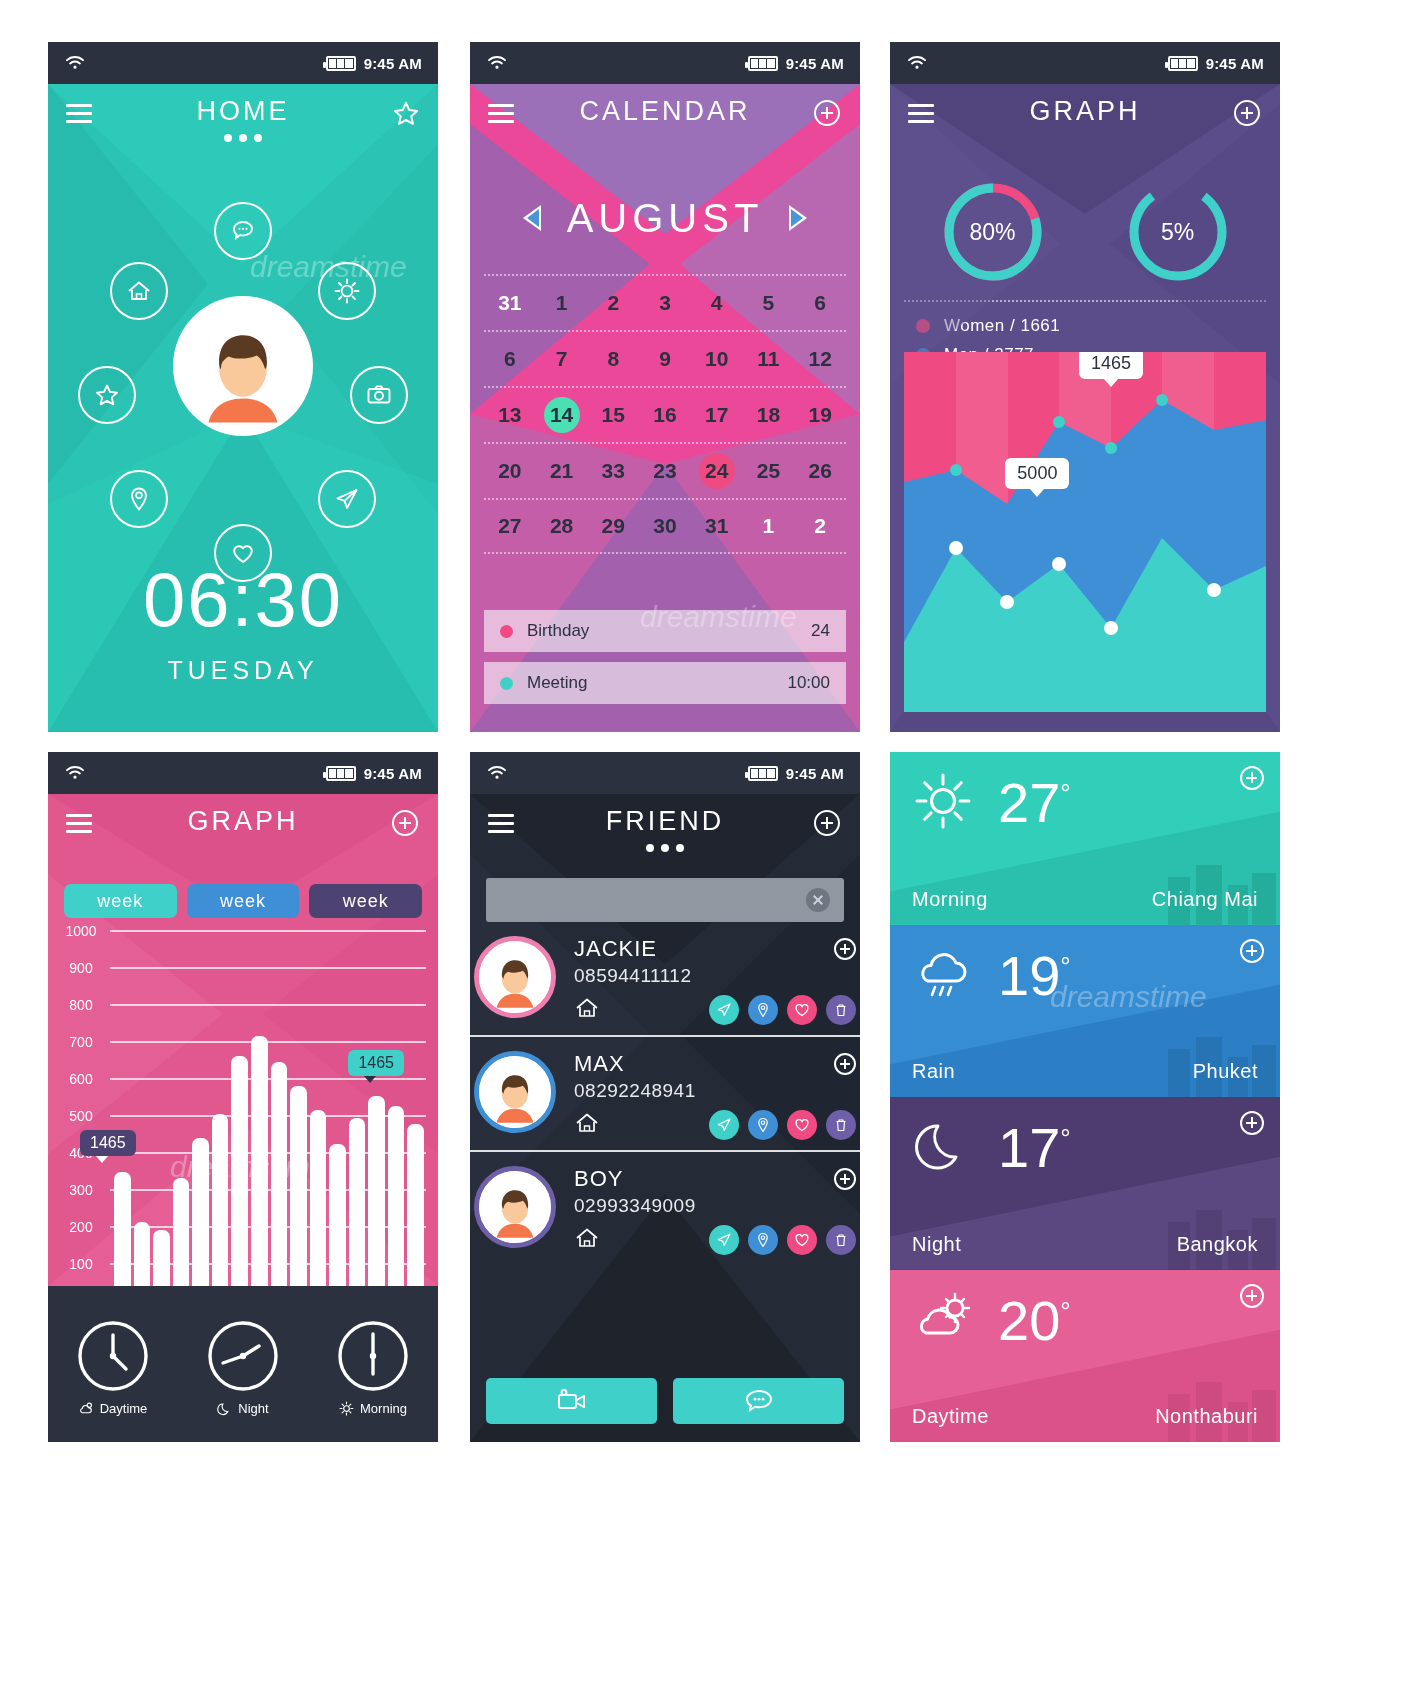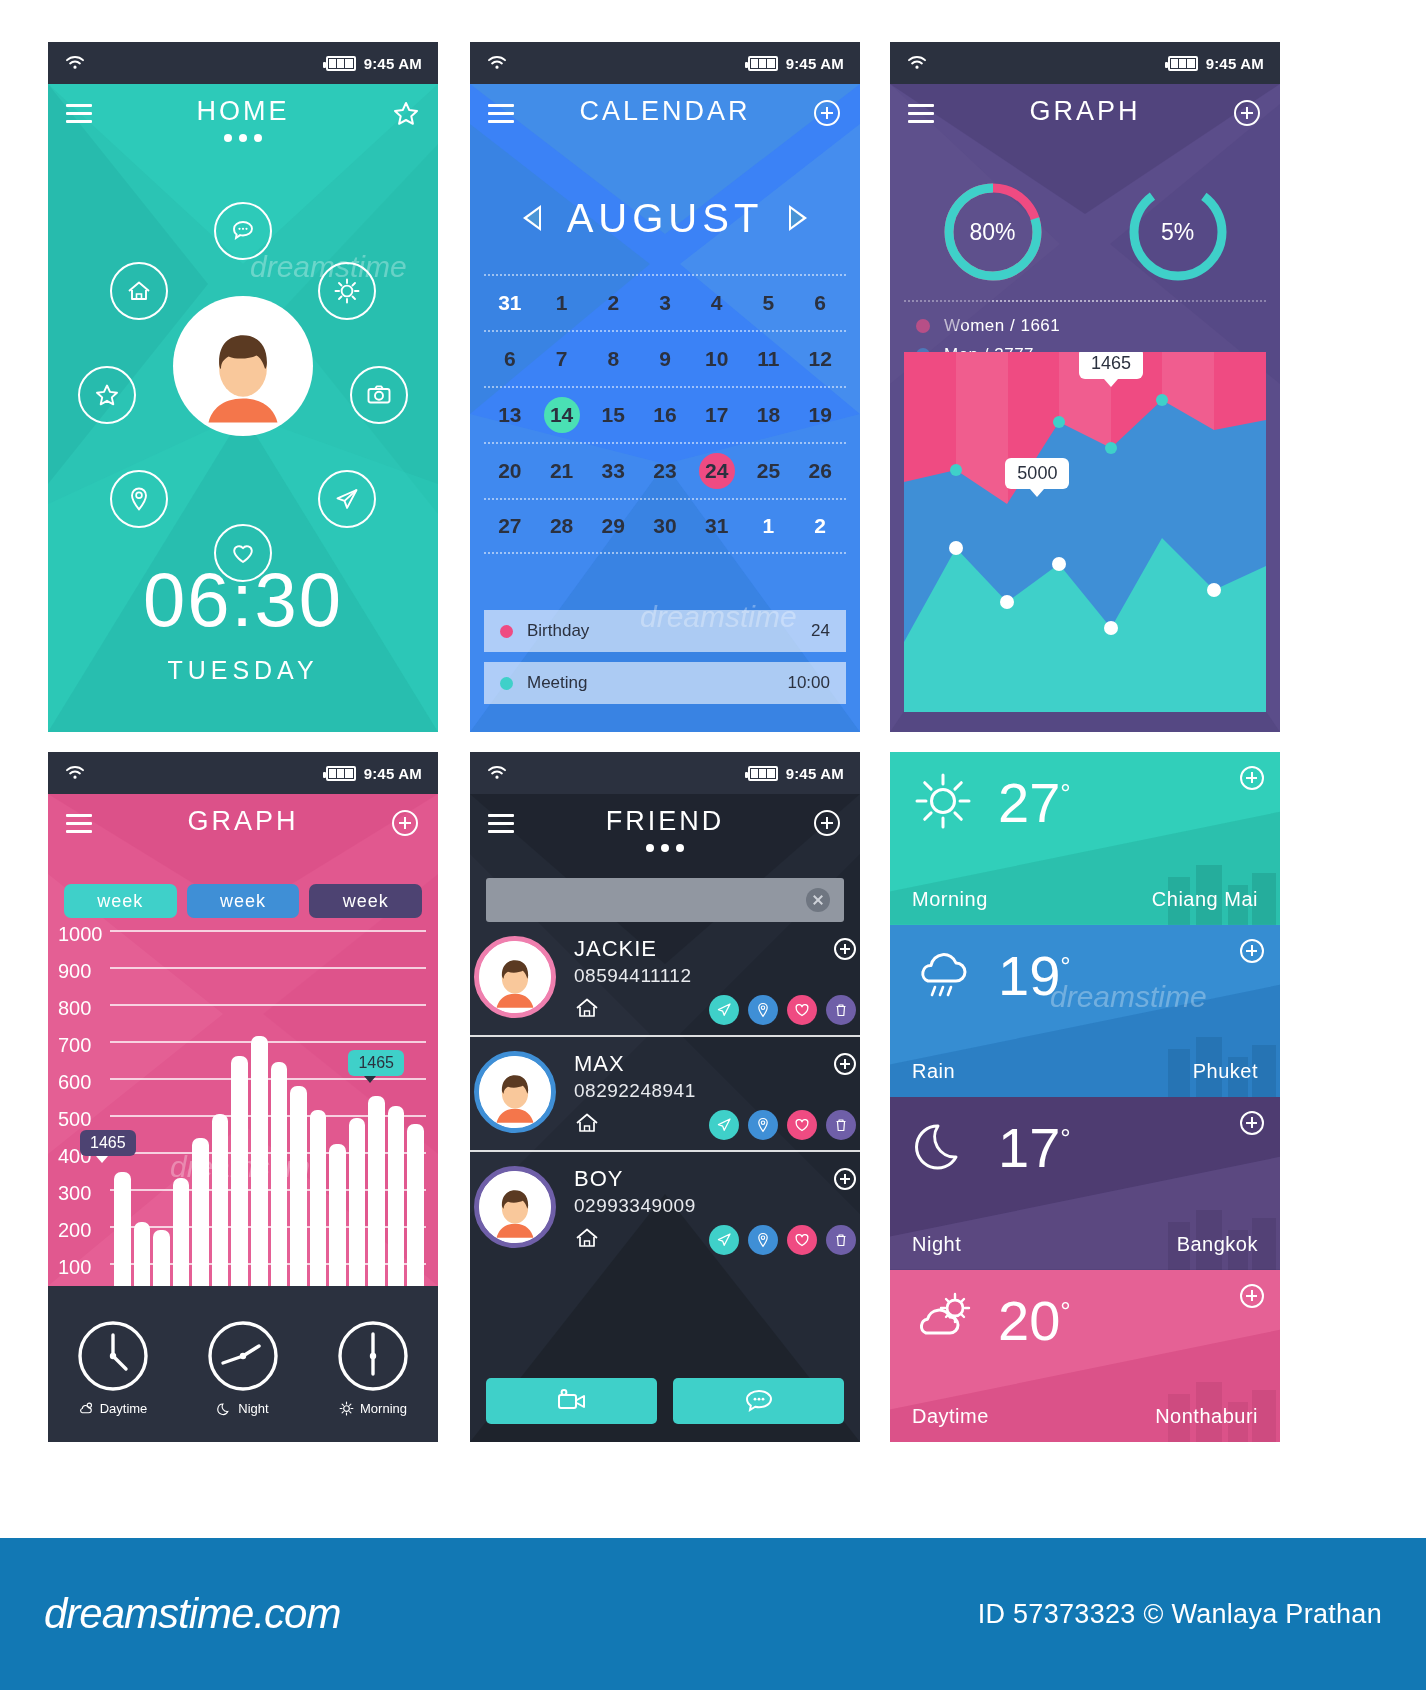--- a/index.html
+++ b/index.html
@@ -96,21 +96,21 @@
     position: absolute; left: 0; right: 0; top: 478px;
     text-align: center; color: #fff;
     font-size: 76px; font-weight: 300; letter-spacing: 2px; line-height: 1;
   }
   .dayname {
     position: absolute; left: 0; right: 0; top: 572px;
     text-align: center; color: #fff; font-size: 25px; letter-spacing: 5px; font-weight: 300;
   }
 
   
-  #s2 .body { position: relative; height: 648px; background: #3b82f6; overflow: hidden; }
+  #s2 .body { position: relative; height: 648px; background: #ec4899; overflow: hidden; }
   .monthbar {
     position: relative; height: 112px; display: flex; align-items: center;
     justify-content: center; gap: 26px; color: #fff;
   }
   .monthname { font-size: 40px; letter-spacing: 5px; font-weight: 300; }
   .tri-o.l {
     width: 0; height: 0; border-top: 13px solid transparent;
     border-bottom: 13px solid transparent; border-right: 18px solid #fff;
     position: relative;
   }
@@ -184,22 +184,22 @@
   
   #s4 .body { position: relative; height: 648px; background: #e1588f; overflow: hidden; }
   .weekrow { display: flex; gap: 10px; padding: 12px 16px 6px; position: relative; z-index: 3; }
   .weekbtn {
     flex: 1; height: 34px; border-radius: 7px; color: #fff;
     display: flex; align-items: center; justify-content: center;
     font-size: 18px; letter-spacing: 1px; font-weight: 300;
   }
   .barchart { position: relative; height: 398px; margin: 6px 12px 0 10px; }
   .axis-lbl {
-    position: absolute; left: 0; width: 46px; text-align: left;
-    color: #fff; font-size: 20px; font-weight: 300;
+    position: absolute; left: 0; width: 46px; text-align: center;
+    color: #fff; font-size: 14px; font-weight: 300;
   }
   .gridline { position: absolute; left: 52px; right: 0; height: 2px; background: rgba(255,255,255,.72); }
   .bars { position: absolute; left: 56px; right: 2px; top: 0; bottom: 0; display: flex; align-items: flex-end; gap: 3px; }
   .bar { flex: 1; background: #fff; border-radius: 7px; }
   .tip4 {
     position: absolute; font-size: 16px; padding: 4px 10px; border-radius: 6px;
     color: #fff; white-space: nowrap;
   }
   .tip4::after {
     content: ""; position: absolute; left: 28%; bottom: -7px;
@@ -1134,18 +1134,14 @@
       </div>
 
     </div>
   </div>
 
   <div class="wm" style="left:250px; top:250px;">dreamstime</div>
   <div class="wm" style="left:640px; top:600px;">dreamstime</div>
   <div class="wm" style="left:1050px; top:980px;">dreamstime</div>
   <div class="wm" style="left:170px; top:1150px;">dreamstime</div>
 
-  <div class="footer">
-    <div class="dslogo">dreamstime.com</div>
-    <div class="dsright">ID 57373323 © Wanlaya Prathan</div>
-  </div>
 
 </div>
 
 </body></html>

